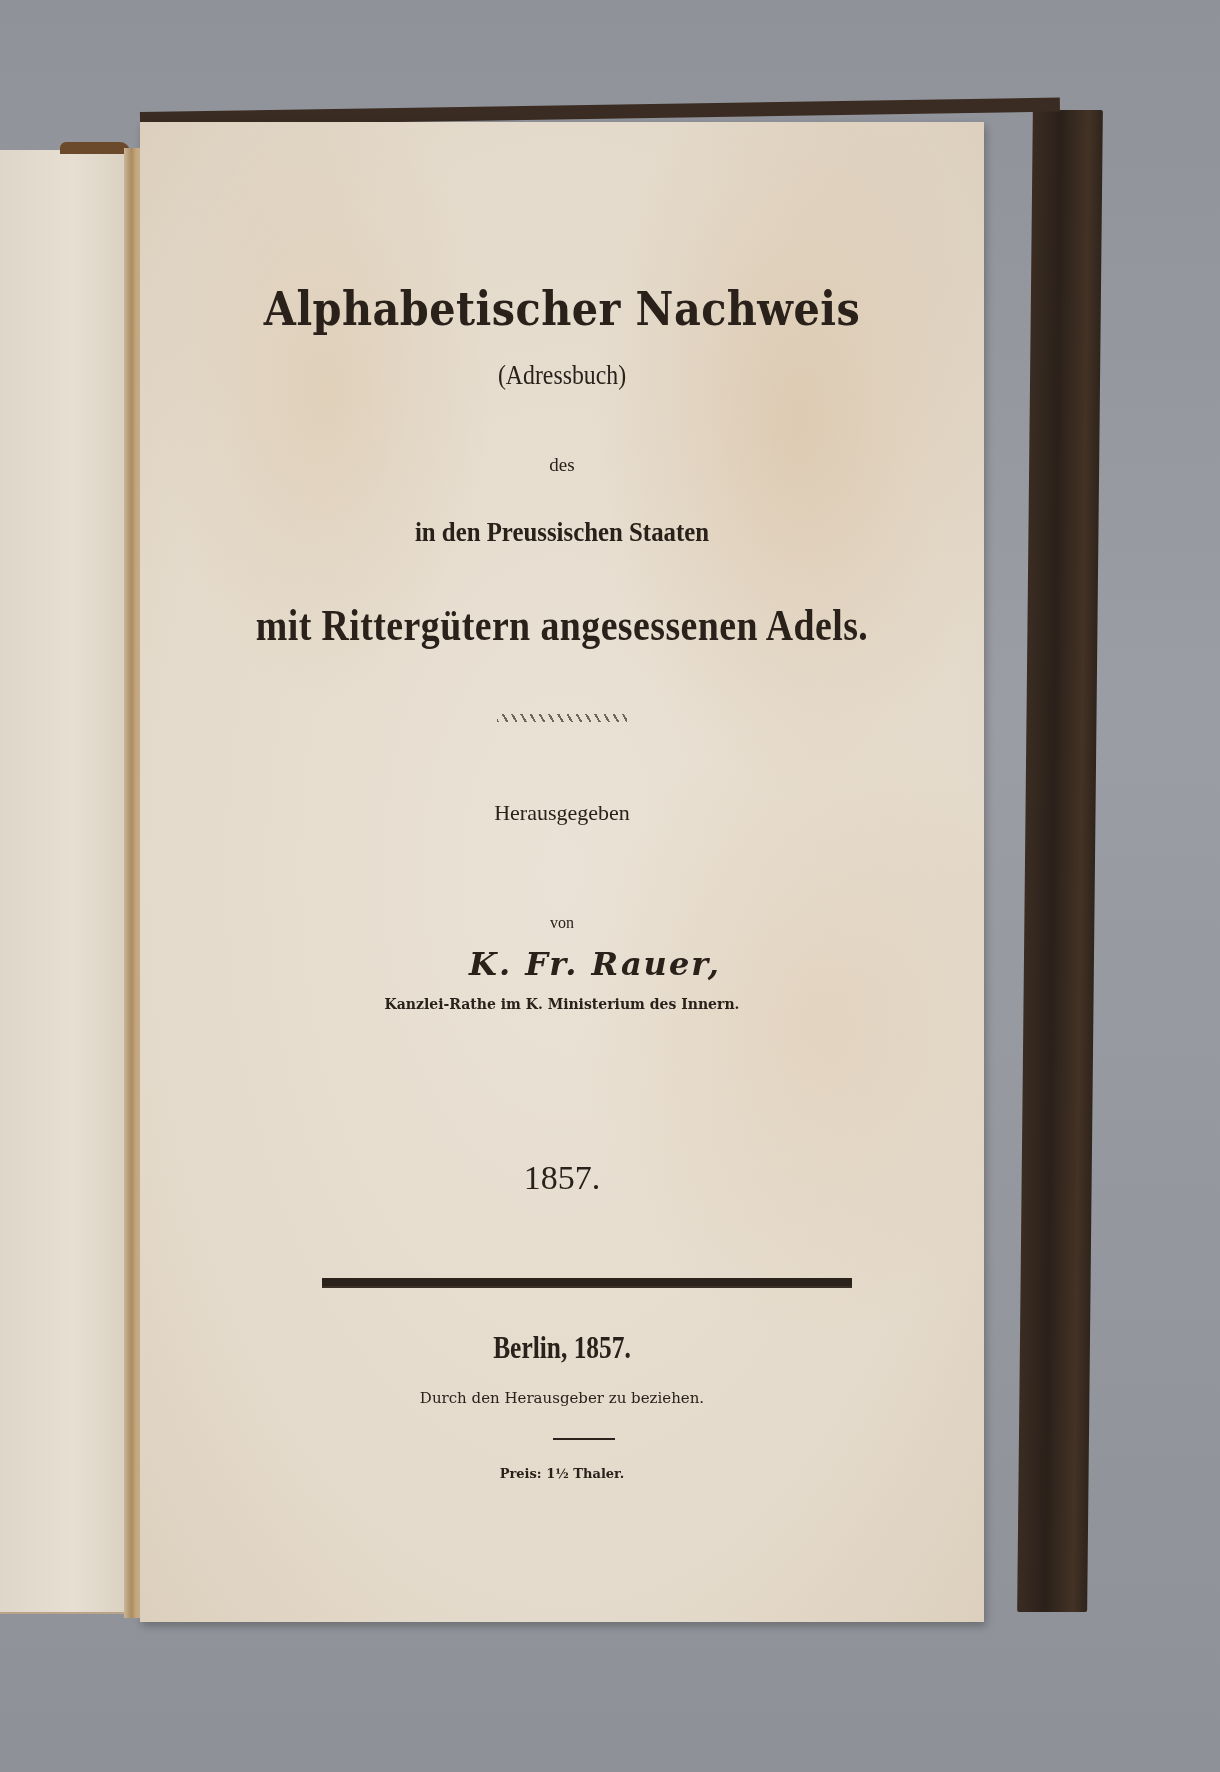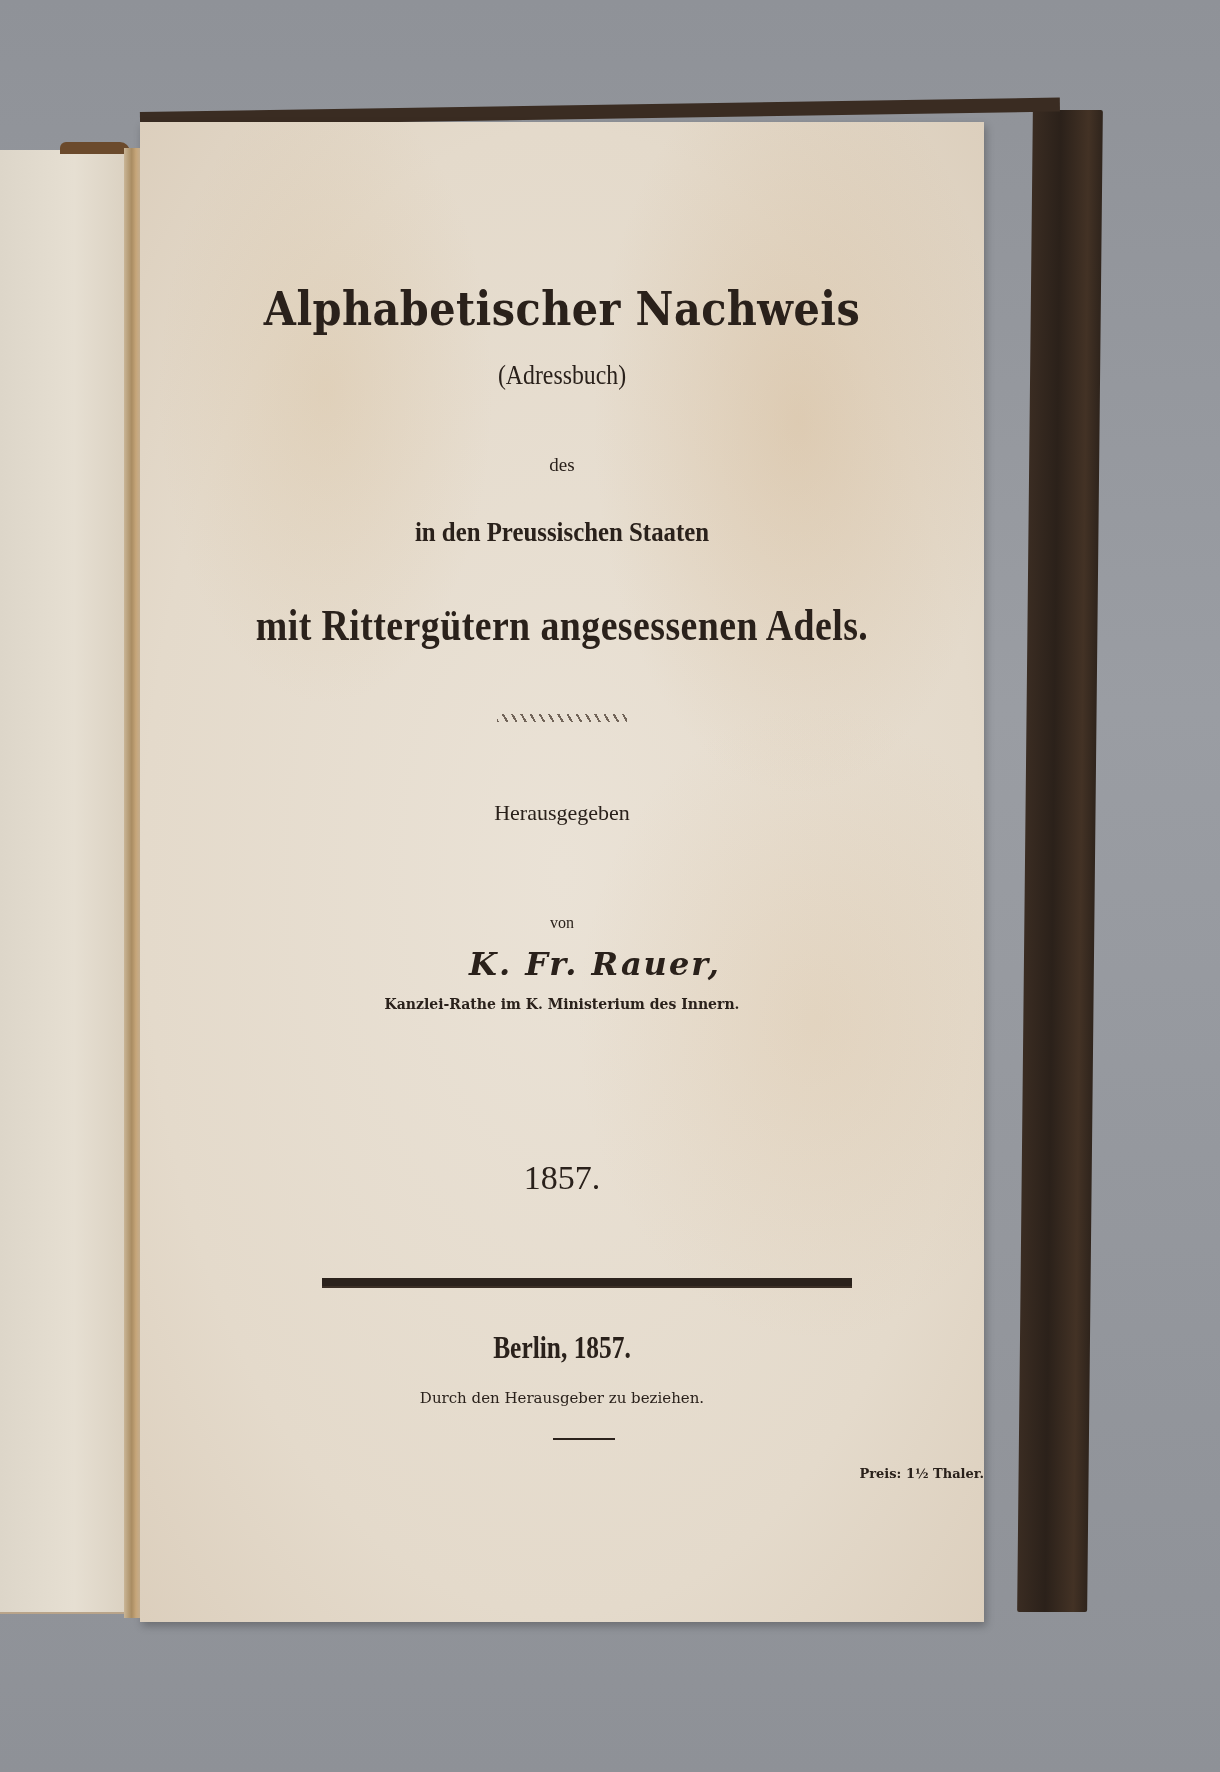--- a/index.html
+++ b/index.html
@@ -47,21 +47,21 @@
     background: repeating-linear-gradient(60deg, #4a3b30 0 2px, transparent 2px 8px); opacity:0.75; }
   .herausgegeben { top:678px; font-size:22px; font-family:"Liberation Serif", serif; }
   .von { top:792px; font-size:16px; font-family:"Liberation Serif", serif; }
   .author { top:823px; font-size:32px; font-weight:bold; font-style:italic; font-family:"DejaVu Serif", serif; letter-spacing:2px;padding-left:33px; }
   .author-role { top:874px; font-size:14px; font-weight:bold; font-family:"DejaVu Serif", serif; }
   .year { top:1000px; font-size:34px; font-family:"Liberation Serif", serif;margin-top:37px; }
   .rule-thick { position:absolute; left:182px; top:1156px; width:530px; height:8px; background:#2b221c; border-bottom:2px solid #3b2f26; }
   .city-year { top:1208px; font-size:31px; font-weight:bold; font-family:"Liberation Serif", serif; transform:scaleX(0.82); }
   .bezug { top:1267px; font-size:15px; font-family:"DejaVu Serif", serif; }
   .rule-short { position:absolute; left:413px; top:1316px; width:62px; height:2px; background:#2b221c; }
-  .preis { top:1344px; font-size:13px; font-weight:bold; font-family:"DejaVu Serif", serif;text-align:right; }
+  .preis { top:1344px; font-size:13px; font-weight:bold; font-family:"DejaVu Serif", serif; }
 </style>
 </head>
 <body>
 
 <div class="left-page"></div>
 <div class="top-tear"></div>
 <div class="gutter"></div>
 <div class="cover-edge"></div>
 <div class="cover-top"></div>
 

